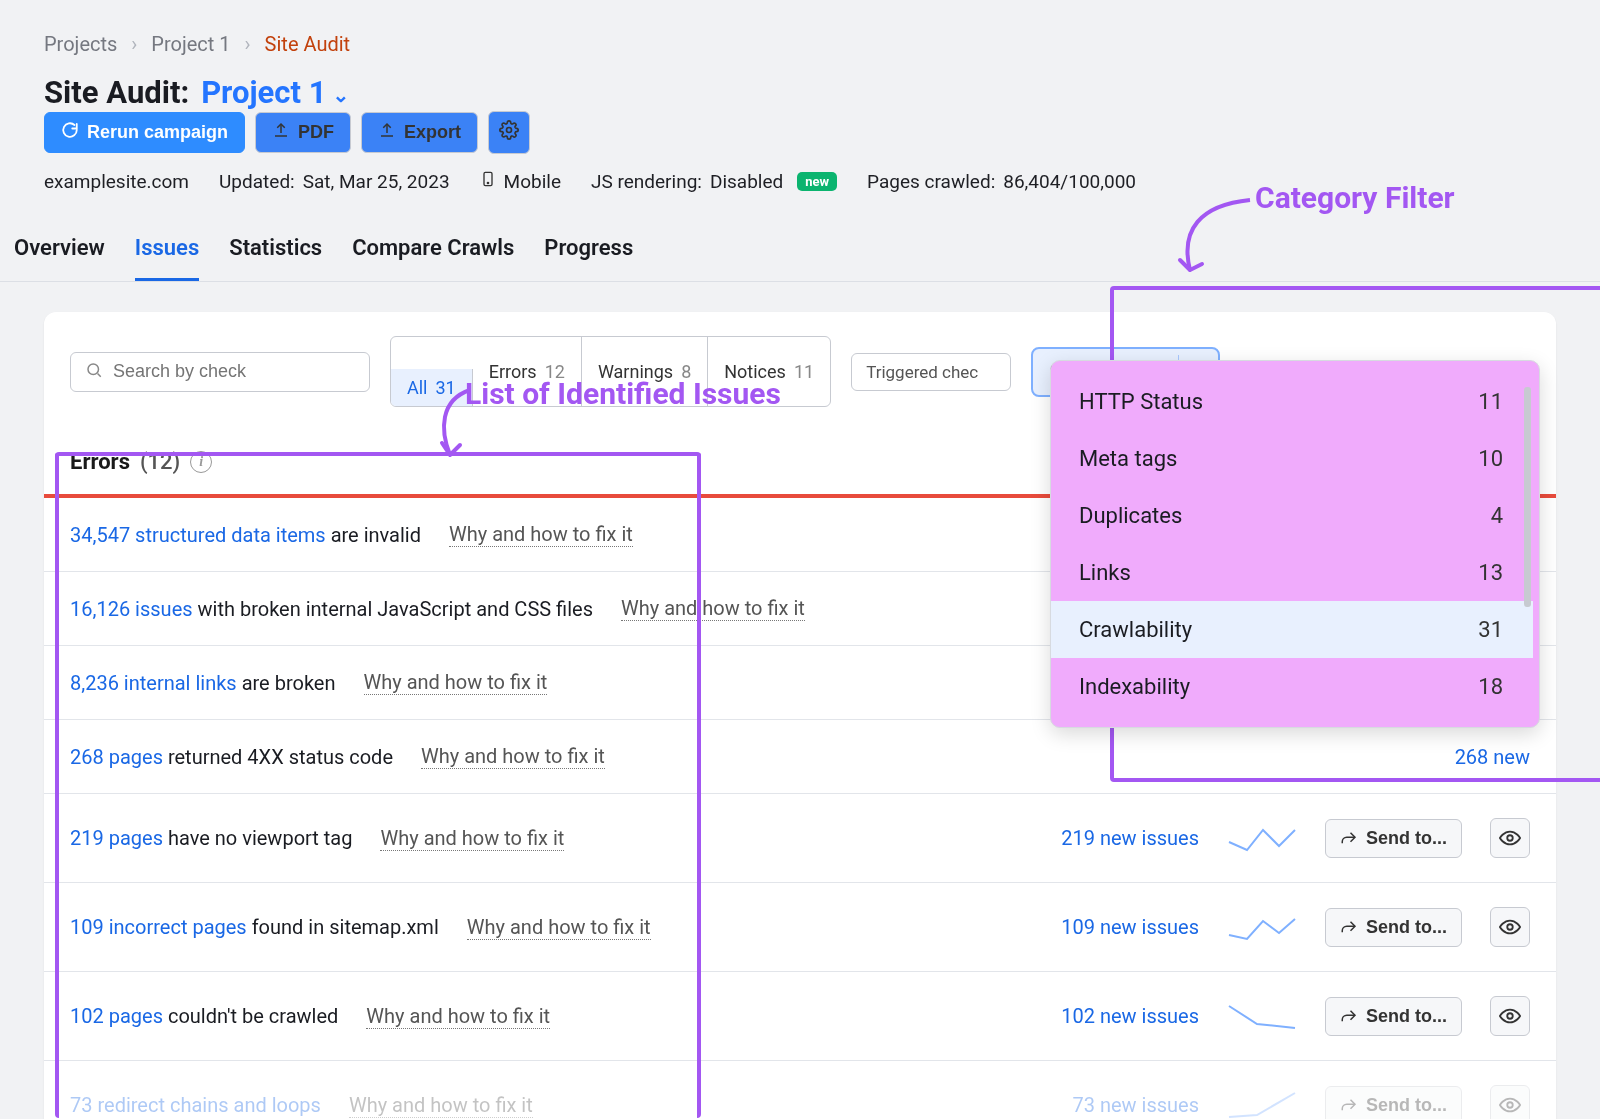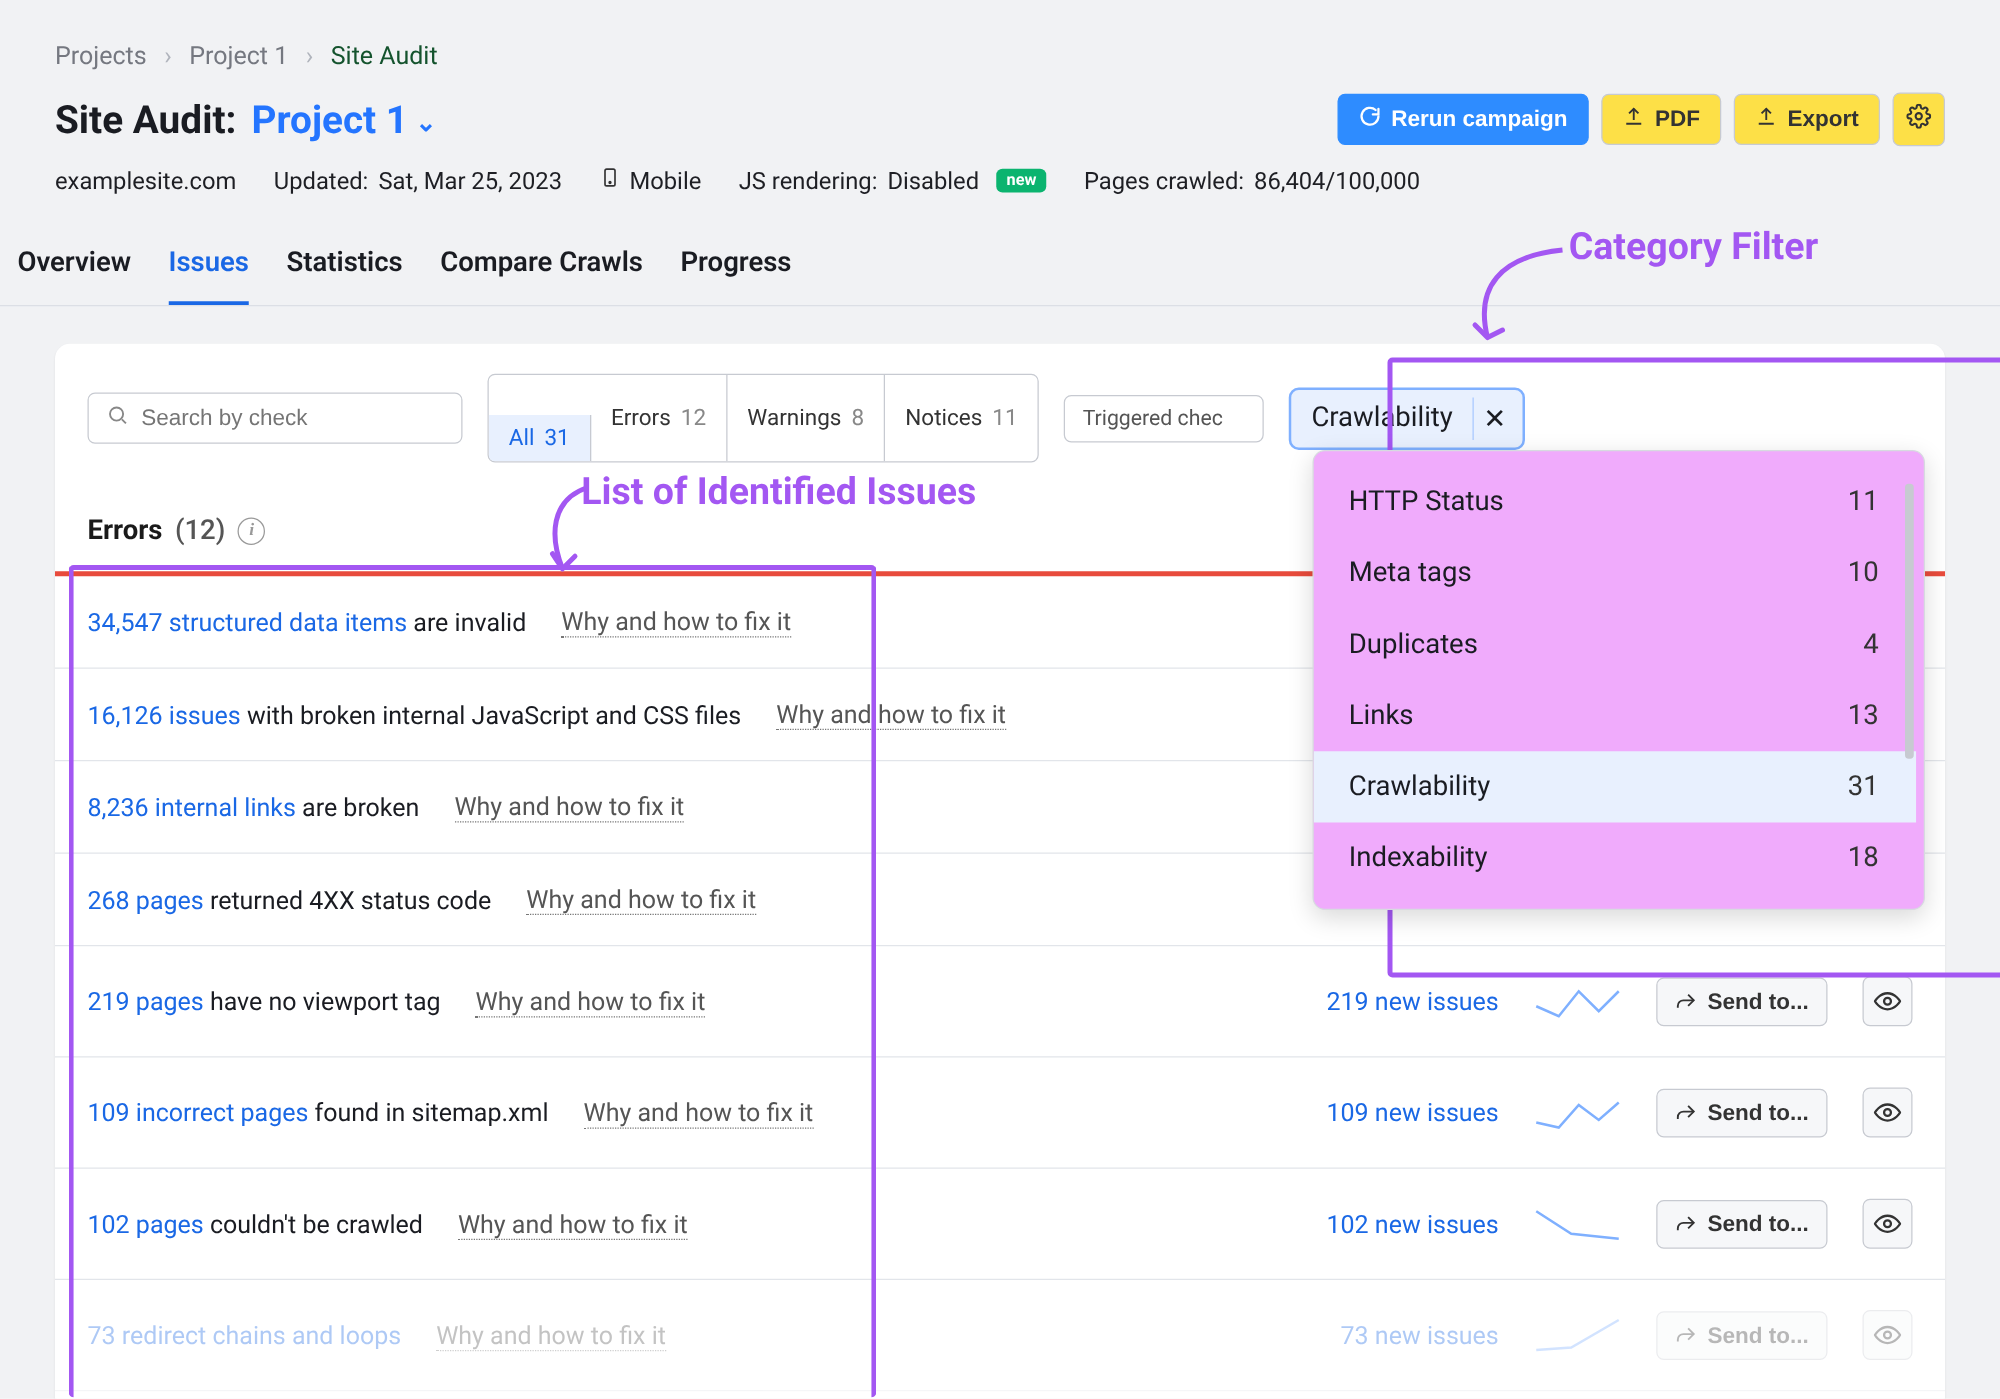--- a/index.html
+++ b/index.html
@@ -19,39 +19,40 @@
 .breadcrumbs {
   display: flex;
   align-items: center;
   gap: 14px;
   padding: 32px 44px 10px;
   color: #757880;
   font-size: 20px;
 }
 .breadcrumbs .sep { color: #b0b4bc; }
 .crumb { color: #757880; cursor: pointer; }
-.crumb.current { color: #14532d; }
+.crumb.current { color: #c2410c; }
 
 
 .page-header {
   padding: 8px 44px 0;
   display: flex;
-  align-items: center;
+  align-items: flex-start;
   justify-content: space-between;
+  flex-direction: column;
 }
 .page-title-wrap { display: flex; align-items: baseline; gap: 12px; }
 .page-title { font-size: 31px; font-weight: 700; color: #1a1c22; }
 .project-select { font-size: 31px; font-weight: 700; color: #2475ff; display: inline-flex; align-items: center; gap: 6px; cursor: pointer; }
 .project-select .chev { font-size: 20px; position: relative; top: 2px; }
 
 .header-actions { display: flex; align-items: center; gap: 10px; }
 .btn {
   display: inline-flex; align-items: center; gap: 8px;
   padding: 8px 16px; border-radius: 6px; font-size: 18px; font-weight: 600;
-  border: 1px solid #c7cad1; background: #fde047; color: #333; cursor: pointer;
+  border: 1px solid #c7cad1; background: #3b82f6; color: #333; cursor: pointer;
 }
 .btn.primary { background: #2e8cff; border-color: #2e8cff; color: #fff; }
 .btn.icon-only { padding: 8px 10px; }
 
 
 .meta-row {
   display: flex; align-items: center; gap: 30px;
   padding: 14px 44px 24px; color: #1e1f24; font-size: 19px;
 }
 .meta-row .chip { background: #0bb46f; color: #fff; font-size: 13px; font-weight: 700; padding: 2px 8px; border-radius: 5px; margin-left: 6px; }

